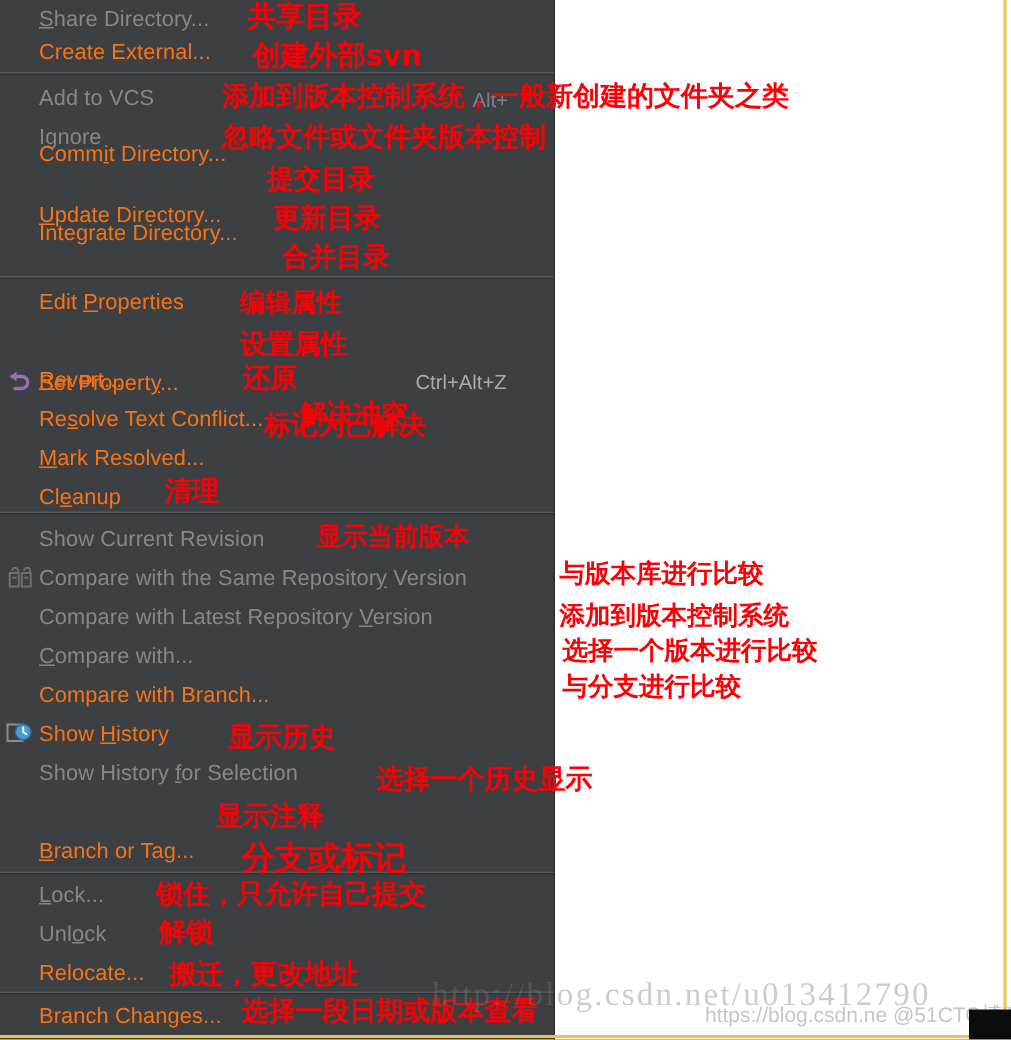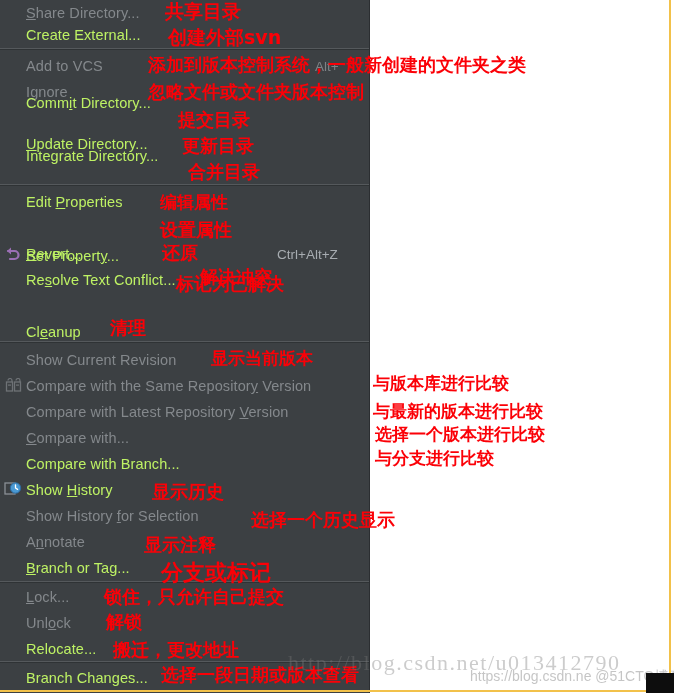--- a/index.html
+++ b/index.html
@@ -29,21 +29,21 @@
        box-shadow:0 1px 0 #2f3335;}
 
   .item{
     position:absolute;left:0;width:394px;height:26px;
     display:flex;align-items:center;
     box-sizing:border-box;
     padding-left:26px;
   }
   .label{
     font-size:14.5px;
-    color:#bef264;
+    color:#f97316;
     letter-spacing:.1px;
     white-space:nowrap;
     font-family:"Liberation Sans","DejaVu Sans",sans-serif;
   }
   .label.dim{color:#84888c;}
   .label .mn{text-decoration:underline;}
   .shortcut{
     position:absolute;
     font-size:13.5px;color:#a7acb1;white-space:nowrap;
     font-family:"Liberation Sans","DejaVu Sans",sans-serif;
@@ -123,20 +123,23 @@
             <svg width="18" height="18" viewBox="0 0 18 18">
               <path d="M4 6 H10.5 a4 4 0 0 1 0 8 H6" fill="none" stroke="#9b6fb5" stroke-width="2.2" stroke-linecap="round"></path>
               <path d="M7 2.6 L3 6 L7 9.4 Z" fill="#9b6fb5"></path>
             </svg>
           </span>
           <span class="label"><span class="mn">R</span>evert...</span>
           <span class="shortcut" style="left: 277px;">Ctrl+Alt+Z</span>
         </div>
         <div class="item" style="top: 267px;">
           <span class="label">Re<span class="mn">s</span>olve Text Conflict...</span>
+        </div>
+        <div class="item" style="top: 293px;">
+          <span class="label"><span class="mn">M</span>ark Resolved...</span>
         </div>
         <div class="item" style="top: 319px;">
           <span class="label">Cl<span class="mn">e</span>anup</span>
         </div>
         <div class="item" style="top: 347px;">
           <span class="label dim">Show Current Revision</span>
         </div>
         <div class="item" style="top: 373px;">
           <span class="icon" style="top: 3px;">
             <svg width="17" height="17" viewBox="0 0 17 17">
@@ -164,23 +167,20 @@
             <svg width="18" height="18" viewBox="0 0 18 18">
               <rect x="1" y="2" width="10" height="11" fill="none" stroke="#8a9096" stroke-width="1.3"></rect>
               <circle cx="11.5" cy="7" r="5.2" fill="#4a9ad4" stroke="#2d6a9f" stroke-width="1"></circle>
               <path d="M11.5 4 V7 L13.6 8.4" fill="none" stroke="#ffffff" stroke-width="1.3" stroke-linecap="round"></path>
             </svg>
           </span>
           <span class="label">Show <span class="mn">H</span>istory</span>
         </div>
         <div class="item" style="top: 503px;">
           <span class="label dim">Show History <span class="mn">f</span>or Selection</span>
-        </div>
-        <div class="item" style="top: 529px;">
-          <span class="label dim">A<span class="mn">n</span>notate</span>
         </div>
         <div class="item" style="top: 555px;">
           <span class="label"><span class="mn">B</span>ranch or Tag...</span>
         </div>
         <div class="item" style="top: 584px;">
           <span class="label dim"><span class="mn">L</span>ock...</span>
         </div>
         <div class="item" style="top: 610px;">
           <span class="label dim">Unl<span class="mn">o</span>ck</span>
         </div>
@@ -202,21 +202,21 @@
       <div class="anno" style="left: 182px; top: 137px; font-size: 18px;">更新目录</div>
       <div class="anno" style="left: 188px; top: 163px; font-size: 18px;">合并目录</div>
       <div class="anno" style="left: 160px; top: 194px; font-size: 17px;">编辑属性</div>
       <div class="anno" style="left: 160px; top: 221px; font-size: 18px;">设置属性</div>
       <div class="anno" style="left: 162px; top: 244px; font-size: 18px;">还原</div>
       <div class="anno" style="left: 200px; top: 268px; font-size: 18px;">解决冲突</div>
       <div class="anno" style="left: 176px; top: 275px; font-size: 18px;">标记为已解决</div>
       <div class="anno" style="left: 110px; top: 319px; font-size: 18px;">清理</div>
       <div class="anno" style="left: 211px; top: 350px; font-size: 17px;">显示当前版本</div>
       <div class="anno" style="left: 373px; top: 375px; font-size: 17px;">与版本库进行比较</div>
-      <div class="anno" style="left: 373px; top: 403px; font-size: 17px;">与最新的版本进行比较</div>
+      <div class="anno" style="left: 373px; top: 403px; font-size: 17px;">添加到版本控制系统</div>
       <div class="anno" style="left: 375px; top: 426px; font-size: 17px;">选择一个版本进行比较</div>
       <div class="anno" style="left: 375px; top: 450px; font-size: 17px;">与分支进行比较</div>
       <div class="anno" style="left: 152px; top: 483px; font-size: 18px;">显示历史</div>
       <div class="anno" style="left: 251px; top: 511px; font-size: 18px;">选择一个历史显示</div>
       <div class="anno" style="left: 144px; top: 536px; font-size: 18px;">显示注释</div>
       <div class="anno" style="left: 161px; top: 562px; font-size: 22px;">分支或标记</div>
       <div class="anno" style="left: 104px; top: 588px; font-size: 18px;">锁住，只允许自己提交</div>
       <div class="anno" style="left: 106px; top: 613px; font-size: 18px;">解锁</div>
       <div class="anno" style="left: 113px; top: 641px; font-size: 18px;">搬迁，更改地址</div>
       <div class="anno" style="left: 161px; top: 666px; font-size: 18px;">选择一段日期或版本查看</div>

